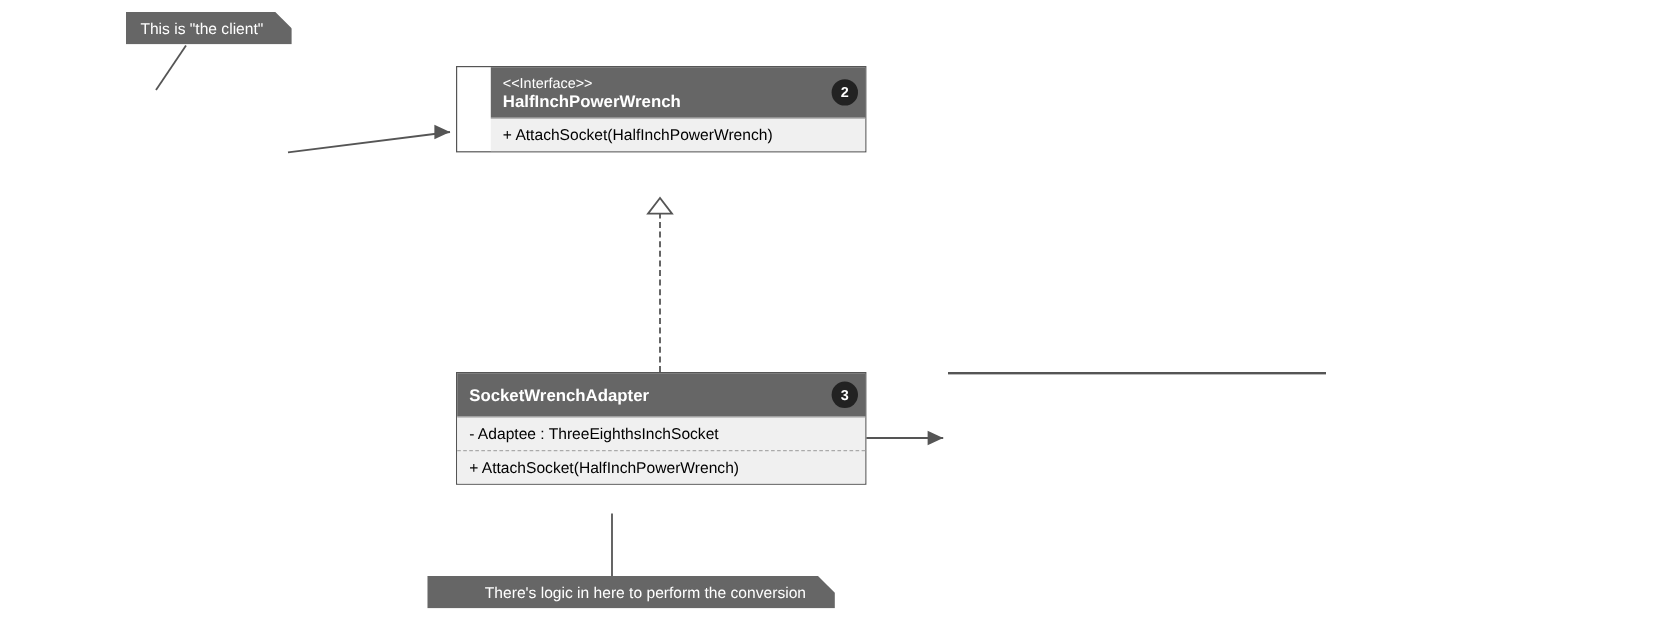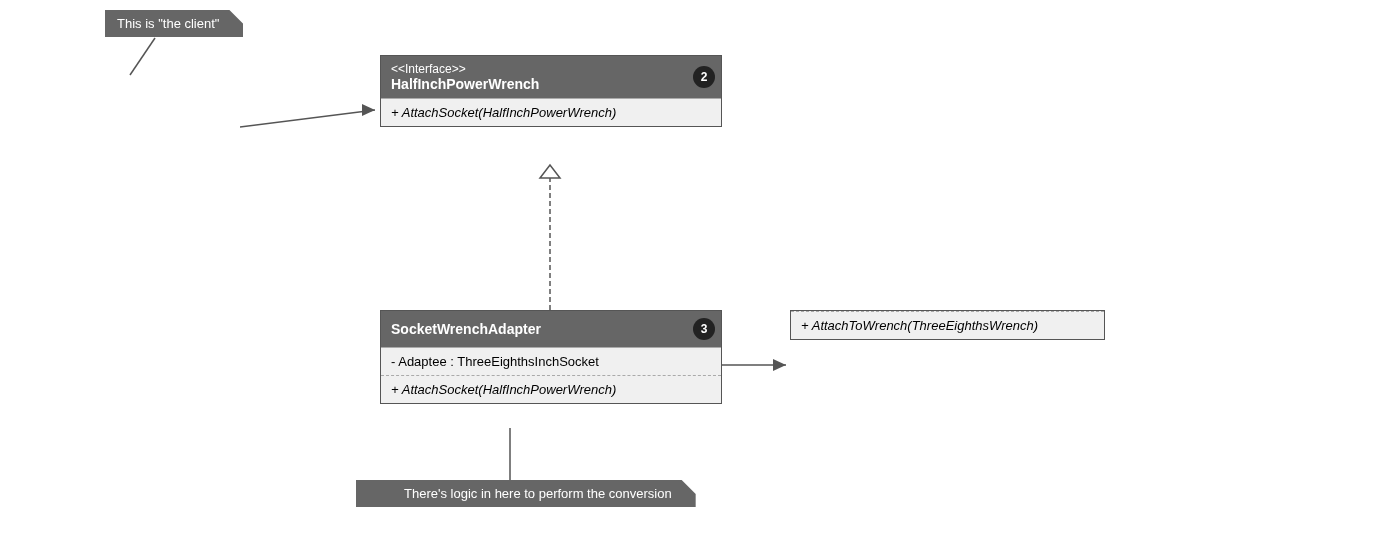--- a/index.html
+++ b/index.html
@@ -72,21 +72,20 @@
       padding: 6px 10px;
       border-top: 1px solid #aaa;
       min-height: 28px;
     }
 
     .uml-methods {
       background: #f0f0f0;
       padding: 6px 10px;
       border-top: 1px dashed #aaa;
       min-height: 28px;
-      font-style: italic;
     }
 
     
     .note-box {
       position: absolute;
       background: #666;
       color: #fff;
       padding: 6px 12px;
       font-size: 13px;
       clip-path: polygon(0 0, calc(100% - 14px) 0, 100% 14px, 100% 100%, 0 100%);
@@ -126,21 +125,21 @@
 
   <div class="note-box" style="left: 105px; top: 10px; padding-right: 24px;">
     <span>This is "the client"</span>
   </div>
 
   <div class="note-box" style="left: 356px; top: 480px; padding-right: 24px; padding-left: 48px;">
     <span>There's logic in here to perform the conversion</span>
   </div>
 
 
-  <div class="uml-box" style="left: 380px; top: 55px; width: 342px;">
+  <div class="uml-box" style="left: 380px; top: 55px; width: 342px; padding-left: 28px;">
     <div class="uml-header" style="flex-direction: column; align-items: flex-start;">
       <span class="stereotype">&lt;&lt;Interface&gt;&gt;</span>
       <span class="class-name">HalfInchPowerWrench</span>
       <div class="uml-number">2</div>
     </div>
     <div class="uml-methods" style="border-top: 1px solid #aaa;">
       <span>+ AttachSocket(HalfInchPowerWrench)</span>
     </div>
   </div>
 
@@ -151,18 +150,15 @@
     </div>
     <div class="uml-properties">
       <span>- Adaptee : ThreeEighthsInchSocket</span>
     </div>
     <div class="uml-methods">
       <span>+ AttachSocket(HalfInchPowerWrench)</span>
     </div>
   </div>
 
   <div class="uml-box" style="left: 790px; top: 310px; width: 315px;">
-    <div class="uml-methods">
-      <span>+ AttachToWrench(ThreeEighthsWrench)</span>
-    </div>
   </div>
 
 </div>
 
 </body></html>

